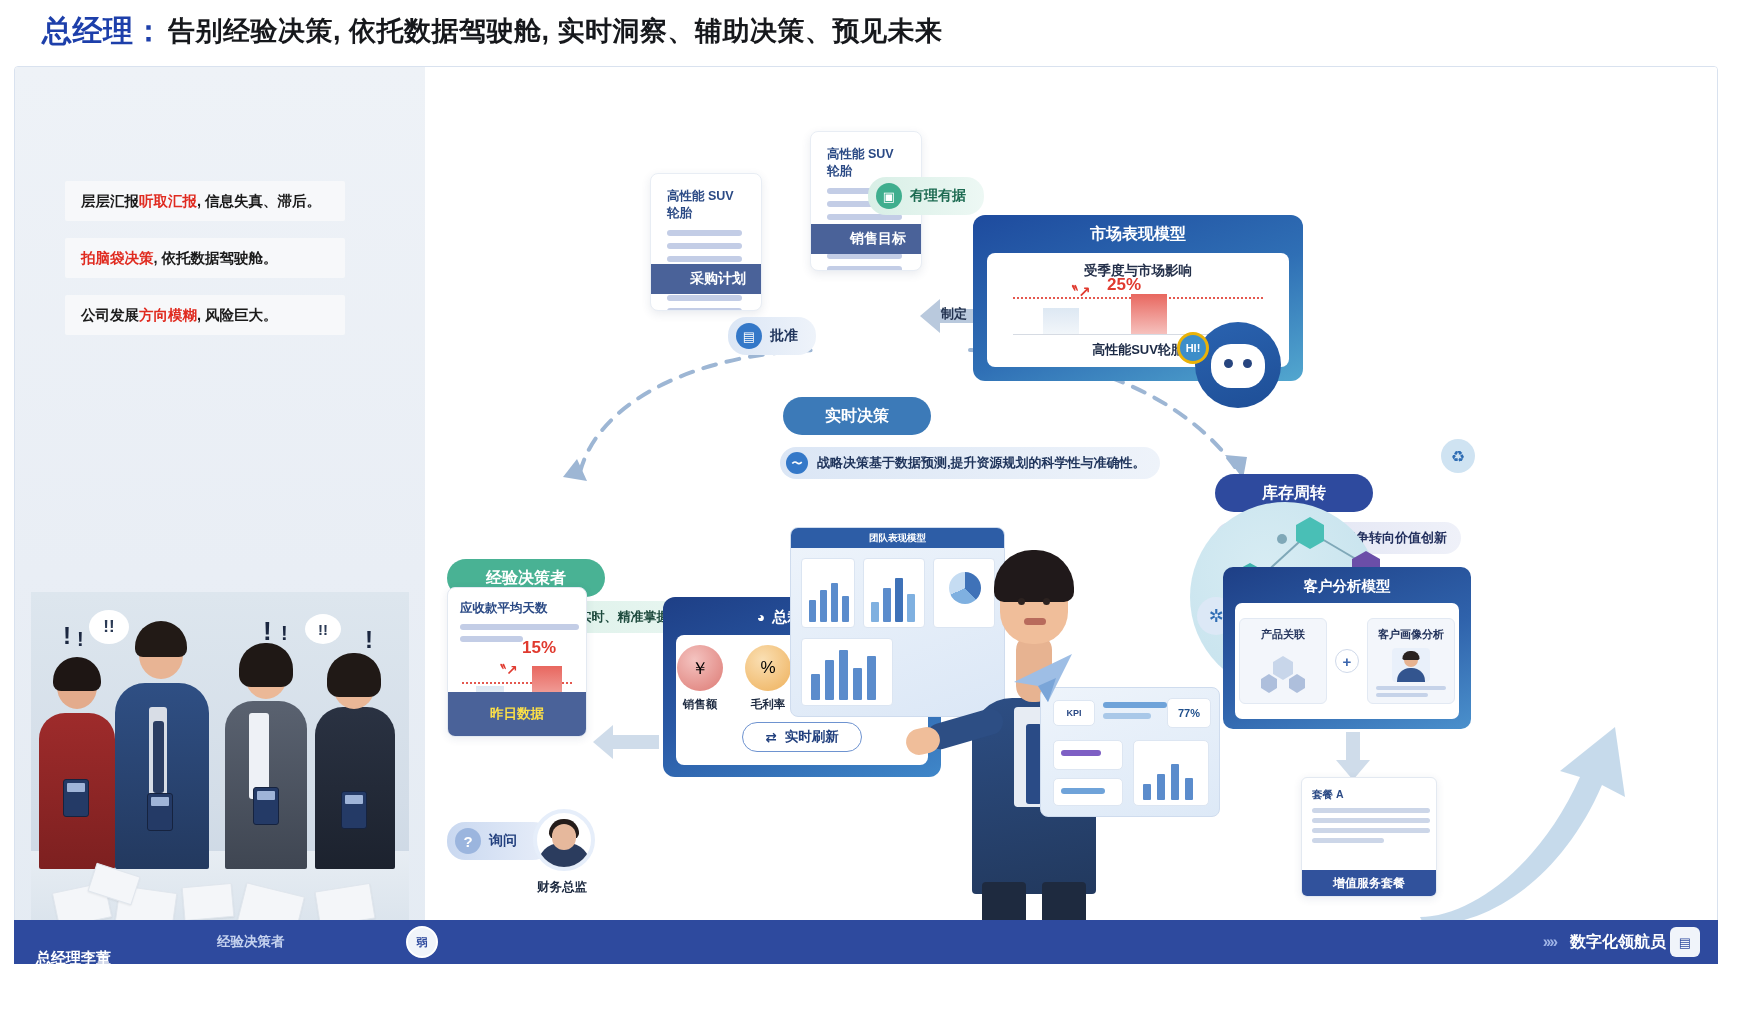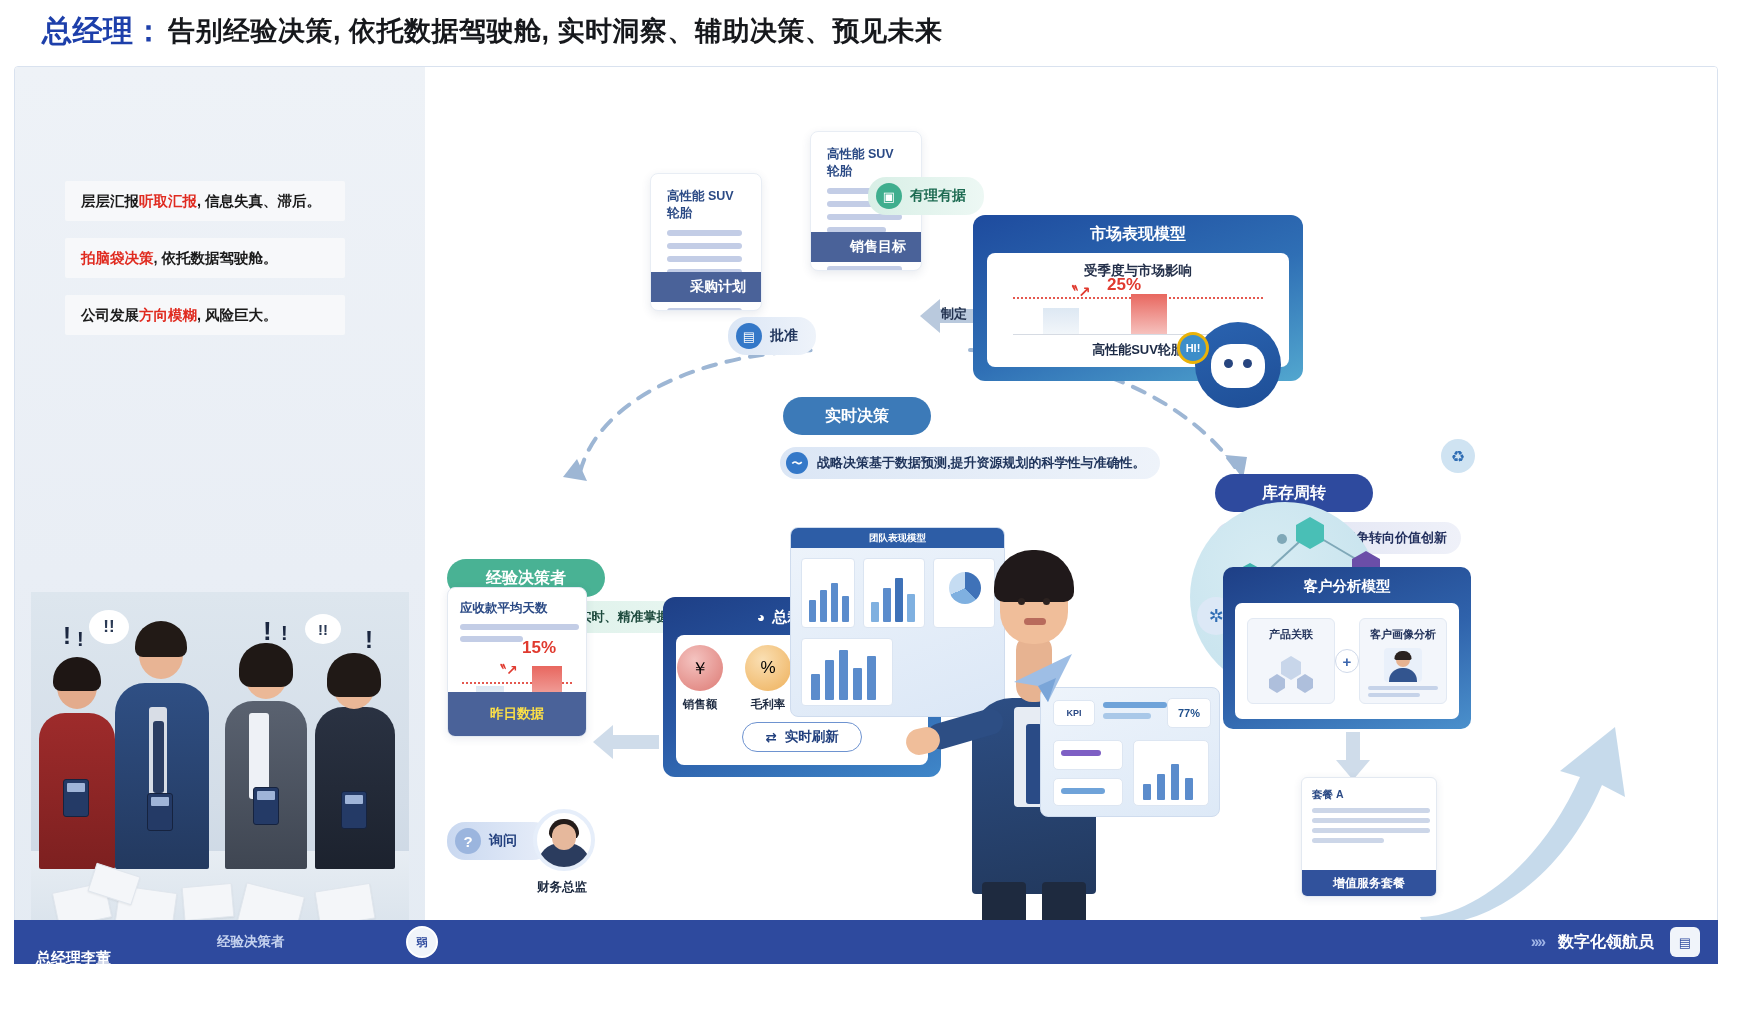--- a/index.html
+++ b/index.html
@@ -73,21 +73,21 @@
   
   .canvas {
     position: absolute; left: 410px; top: 0; width: 1294px; height: 920px;
     background: #ffffff;
   }
   .doccard { position:absolute; background:#fff; border:1px solid #e8edf4; border-radius:8px;
              box-shadow:0 3px 10px rgba(36,58,102,.10); overflow:hidden; }
   .doccard .dt { font-size:12.5px; font-weight:700; color:#2b4a85; padding:14px 16px 8px; }
   .doccard .lines { padding:0 16px; }
   .doccard .ln { height:6px; background:#c3cde6; border-radius:3px; margin-bottom:7px; }
-  .doccard .foot { position:absolute; left:0; bottom:8px; width:100%; height:30px;
+  .doccard .foot { position:absolute; left:0; bottom:16px; width:100%; height:30px;
                    background:#4a6299; color:#fff; font-size:14px; font-weight:700;
                    display:flex; align-items:center; justify-content:center;padding-left:24px; }
 
   .pill { position:absolute; border-radius:20px; display:flex; align-items:center;
           justify-content:center; font-weight:700; color:#fff; }
   .pill-blue { background:#3c7ab8; }
   .pill-green { background:#49b294; }
   .pill-navy { background:#2e4a9e; }
 
   .note { position:absolute; display:flex; align-items:center; gap:9px;
@@ -158,21 +158,21 @@
                   display:flex; align-items:center; justify-content:center; }
 
   
   .cust { position:absolute; left:798px; top:500px; width:248px; height:162px;
           background:linear-gradient(160deg,#1e3f86 0%, #2f62ab 55%, #4a90cc 100%);
           border-radius:10px; padding:4px; }
   .cust .hd { height:30px; display:flex; align-items:center; justify-content:center;
               color:#fff; font-size:14.5px; font-weight:800; }
   .cust .inner { position:absolute; left:12px; top:36px; right:12px; bottom:10px;
                  background:#fff; border-radius:7px; display:flex; align-items:center;
-                 justify-content:center; }
+                 justify-content:center; gap:8px; }
   .subcard { width:88px; height:86px; background:#f3f6fb; border:1px solid #e2e9f3;
              border-radius:6px; padding-top:8px; }
   .subcard .st { font-size:11px; font-weight:800; color:#24345c; text-align:center; }
   .plus { width:24px; height:24px; border-radius:50%; background:#fff; border:1px solid #cfd9ea;
           display:flex; align-items:center; justify-content:center; color:#3a65ad;
           font-weight:800; font-size:15px; }
 
   
   .pkg { position:absolute; left:876px; top:710px; width:136px; height:120px;
          background:#fff; border:1px solid #e3e9f1; border-radius:6px;
@@ -247,21 +247,21 @@
   .footer-right { position:absolute; left:410px; top:0; width:1294px; height:44px;
                   background:#2e4a9e; display:flex; align-items:center;
                   justify-content:flex-end; padding-right:18px; }
   .f-name { color:#fff; font-size:15px; font-weight:800; margin-left:22px;margin-top:32px; }
   .f-role { color:#c5d2ef; font-size:13.5px; font-weight:600; margin-left:106px; }
   .f-badge { position:absolute; left:392px; top:6px; width:32px; height:32px;
              border-radius:50%; background:#f0f4fa; border:2px solid #fff;
              display:flex; align-items:center; justify-content:center;
              font-size:11px; font-weight:800; color:#2e4a9e; z-index:5; }
   .f-chev { color:#9fb4e6; font-size:16px; font-weight:800; letter-spacing:-2px; margin-right:14px; }
-  .f-right-name { color:#fff; font-size:16px; font-weight:800; margin-right:16px; }
+  .f-right-name { color:#fff; font-size:16px; font-weight:800; margin-right:4px; }
   .f-icon { width:30px; height:30px; border-radius:6px; background:#f0f4fa;
             display:flex; align-items:center; justify-content:center;
             font-size:13px; color:#2e4a9e; font-weight:800; }
   .bar-under { position:absolute; left:14px; top:964px; width:1704px; height:50px; background:#fff; }
 </style>
 </head>
 <body>
 
 <div class="page">
 

